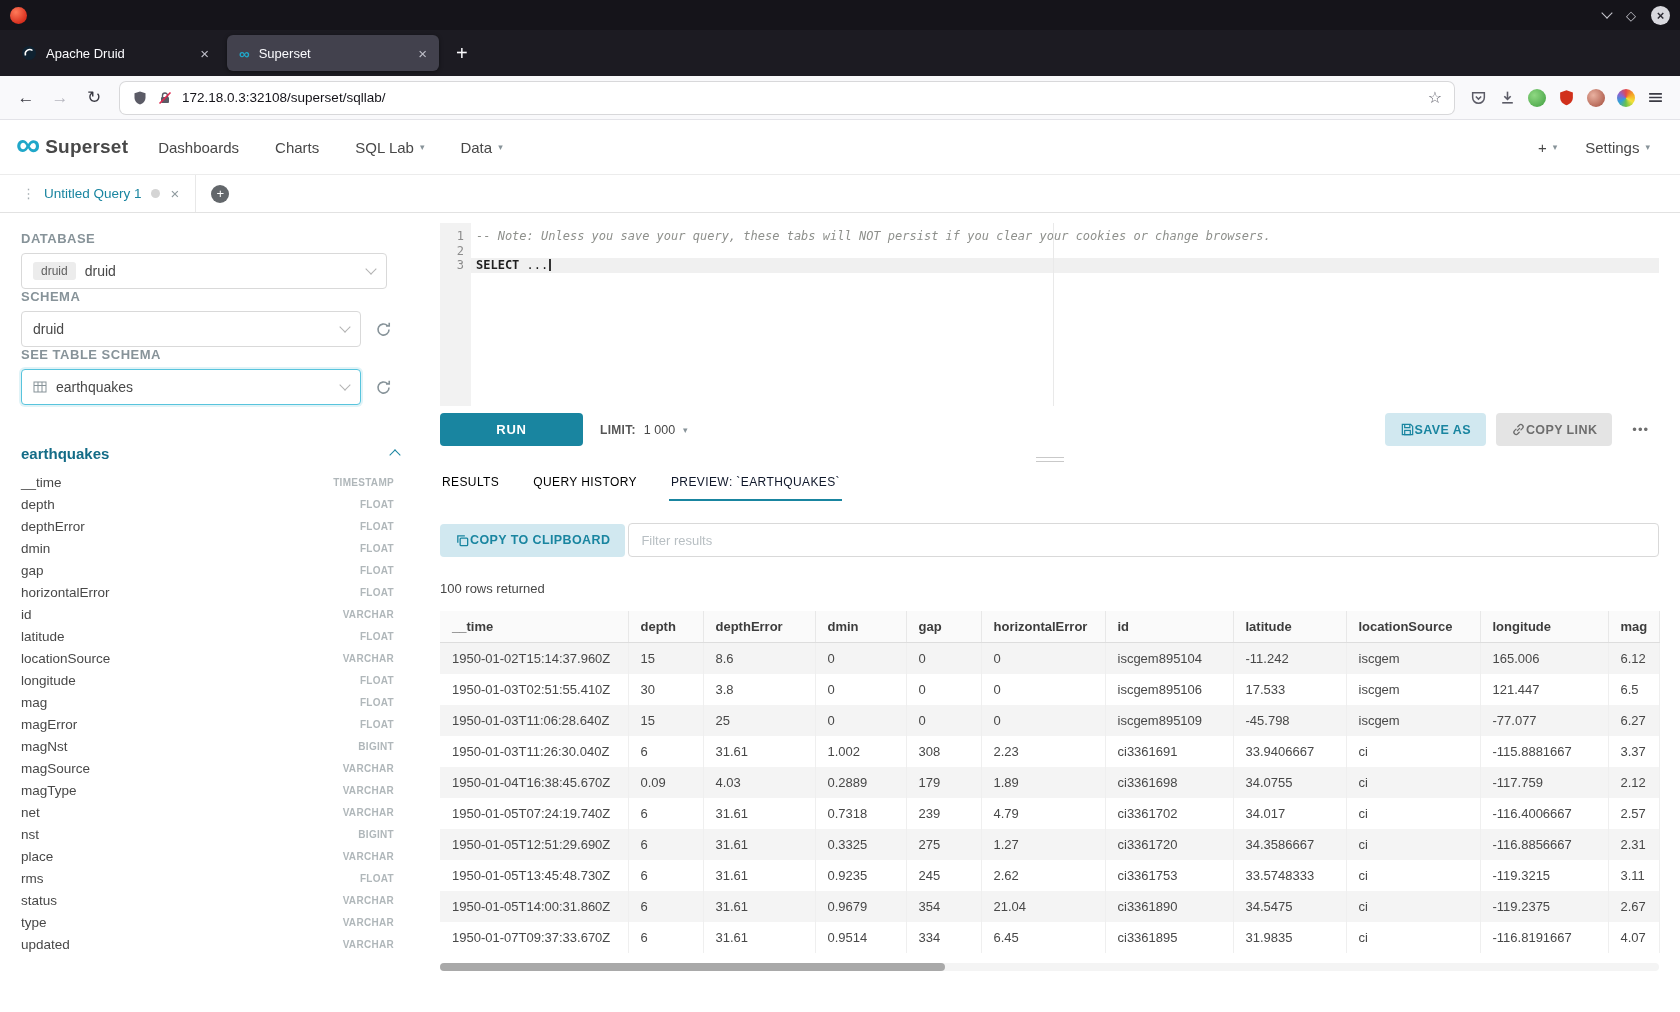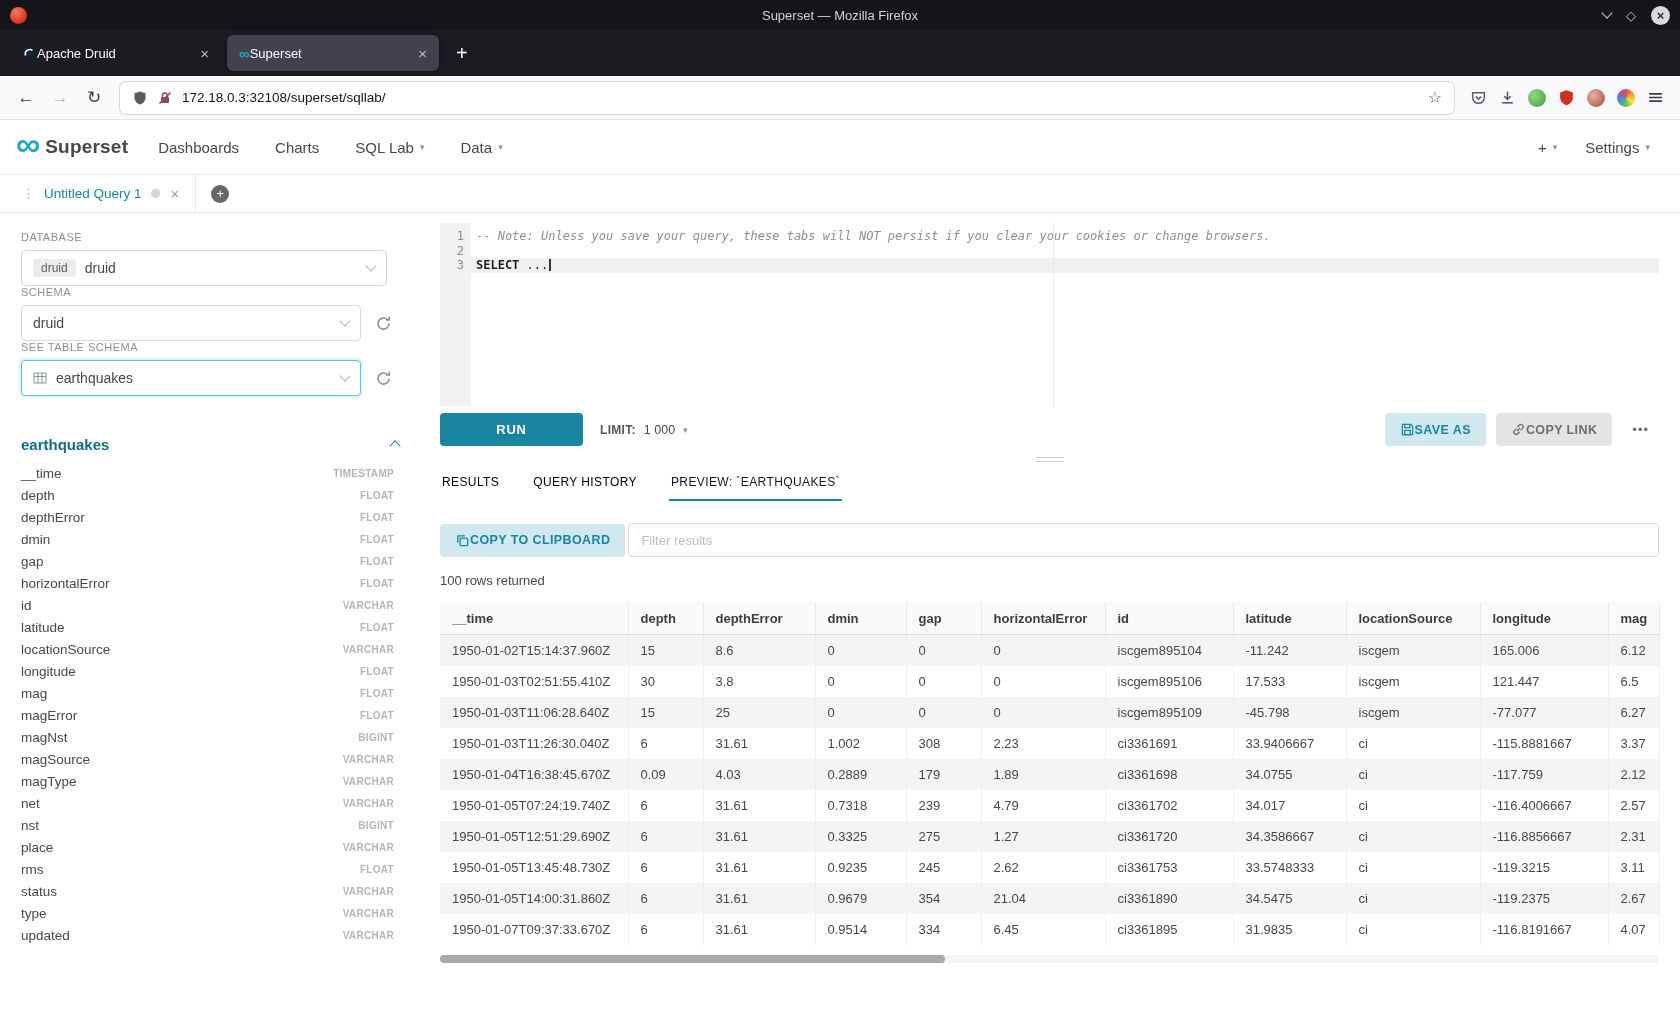--- a/index.html
+++ b/index.html
@@ -11,21 +11,21 @@
   .titlebar{flex:0 0 30px;background:#15141a;display:flex;align-items:center;padding:0 10px;position:relative}
   .titlebar-title{position:absolute;left:0;right:0;text-align:center;color:#d2d2d8;font-size:13px}
   .app-badge{width:17px;height:17px;border-radius:50%;background:radial-gradient(circle at 35% 30%,#ff7a59,#d72f1e 72%);z-index:1}
   .win-controls{margin-left:auto;display:flex;gap:15px;align-items:center;color:#c9c9d1;z-index:1}
   .winbtn{font-size:13px;line-height:1;display:flex;align-items:center;justify-content:center;cursor:default}
   .win-chev{width:8px;height:8px;border-right:1.6px solid #c9c9d1;border-bottom:1.6px solid #c9c9d1;transform:rotate(45deg);margin-top:-4px}
   .close-circle{width:19px;height:19px;border-radius:50%;background:#d8d8de;color:#2b2a33;font-size:13px;font-weight:bold}
 
   
   .tabstrip{flex:0 0 46px;background:#1c1b22;display:flex;align-items:center;padding:0 6px}
-  .btab{height:36px;display:flex;align-items:center;padding:0 12px;font-size:13px;color:#fbfbfe;border-radius:6px;margin:0 3px;width:212px}
+  .btab{height:36px;display:flex;align-items:center;gap:9px;padding:0 12px;font-size:13px;color:#fbfbfe;border-radius:6px;margin:0 3px;width:212px}
   .btab.active{background:#42414d;box-shadow:0 1px 4px rgba(0,0,0,.45)}
   .tab-close{margin-left:auto;color:#bfbfc9;font-size:15px}
   .newtab-btn{color:#fbfbfe;font-size:20px;padding:0 14px}
   .ss-favicon{color:#20a7c9;font-size:15px;font-weight:bold;line-height:1}
 
   
   .urlbar{flex:0 0 44px;background:#f9f9fb;display:flex;align-items:center;padding:0 10px;gap:2px;border-bottom:1px solid #e3e3e8}
   .nav-ico{font-size:17px;color:#3a3a43;width:32px;text-align:center}
   .nav-ico.disabled{color:#b6b6bf}
   .url-field{flex:1;height:32px;background:#fff;border-radius:6px;box-shadow:0 0 0 1px rgba(0,0,0,.13);display:flex;align-items:center;padding:0 12px;gap:9px;margin:0 8px}
@@ -53,21 +53,21 @@
   .qtab-dots{color:#a5aeb2;font-size:13px}
   .qtab-label{color:#1985a0;font-size:13.5px}
   .qtab-dot{width:9px;height:9px;border-radius:50%;background:#d4d4d4}
   .qtab-close{color:#8f9a9f;font-size:15px;margin-left:2px}
   .addquery{display:flex;align-items:center;padding:0 15px}
   .addquery-btn{width:18px;height:18px;border-radius:50%;background:#63676b;color:#fff;font-size:13px;display:flex;align-items:center;justify-content:center;line-height:1}
 
   
   .workspace{flex:1;display:flex;min-height:0}
   .sidebar{width:430px;flex:0 0 auto;padding:18px 20px 0 21px}
-  .field-label{font-size:11px;color:#879399;letter-spacing:.5px;margin-bottom:7px;font-weight:normal}
+  .field-label{font-size:13px;color:#879399;letter-spacing:.5px;margin-bottom:7px;font-weight:bold}
   .field-label + .select-row{margin-bottom:0}
   .select-row{display:flex;align-items:center;margin-bottom:16px}
   .select{height:36px;border:1px solid #d9d9d9;border-radius:4px;background:#fff;display:flex;align-items:center;padding:0 11px;flex:0 0 340px;width:340px}
   .select.wide{flex-basis:366px;width:366px}
   .select.focused{border-color:#58c4dd;box-shadow:0 0 0 2px rgba(32,167,201,.14)}
   .select-value{font-size:14px;color:#484848}
   .db-badge{background:#ececec;color:#5f5f5f;font-size:12px;padding:2px 8px;border-radius:3px;margin-right:9px}
   .chev{width:8px;height:8px;border-right:1.5px solid #b3b3b3;border-bottom:1.5px solid #b3b3b3;transform:rotate(45deg);margin-left:auto;margin-top:-4px}
   .refresh-btn{margin-left:14px;display:flex;align-items:center}
   .tbl-ico{margin-right:9px;display:flex}
@@ -108,38 +108,37 @@
   .divider{height:12px;display:flex;align-items:center;justify-content:center}
   .grip{width:28px;height:5px;border-top:1.5px solid #c9c9c9;border-bottom:1.5px solid #c9c9c9}
 
   
   .rtabs{height:36px;display:flex;align-items:stretch;gap:30px}
   .rtab{display:flex;align-items:center;font-size:12px;letter-spacing:.4px;color:#000000;border-bottom:2px solid transparent;padding:0 2px;cursor:pointer}
   .rtab.active{color:#0f172a;border-bottom-color:#1985a0}
   .rcontrols{margin-top:22px;display:flex;align-items:center}
   .filter-input{flex:1;margin-left:3px;height:34px;border:1px solid #d9d9d9;border-radius:4px;padding:0 12px;font-size:13px;color:#484848;font-family:inherit;outline:none}
   .filter-input::placeholder{color:#b8bfc3}
-  .rowcount{margin-top:16px;font-size:13px;color:#484848;height:18px}
+  .rowcount{margin-top:24px;font-size:13px;color:#484848;height:18px}
 
   .rtable{margin-top:12px;width:100%;border-collapse:collapse;table-layout:fixed;font-size:13px}
   .rtable th{background:#fafafa;text-align:left;font-weight:bold;color:#3d3d3d;padding:8px 12px;border-right:1px solid #e8e8e8;border-bottom:1px solid #ddd;white-space:nowrap;overflow:hidden}
   .rtable td{padding:8px 12px;color:#484848;border-right:1px solid #efefef;white-space:nowrap;overflow:hidden}
   .rtable tbody tr:nth-child(odd){background:#f4f4f4}
 
   .hscroll{margin-top:10px;height:8px;background:#f4f4f4;border-radius:4px;position:relative}
   .hthumb{position:absolute;left:0;top:0;height:8px;width:505px;background:#a9a9a9;border-radius:4px}
 </style>
 </head>
 <body>
 
 <div id="app">
 
   <div class="titlebar">
     <span class="app-badge"></span>
-    <span class="titlebar-title">Superset — Mozilla Firefox</span>
     <span class="win-controls">
       <span class="winbtn">
           <span class="win-chev"></span>
         </span>
       <span class="winbtn">◇</span>
       <span class="winbtn close-circle">×</span>
     </span>
   </div>
 
   <div class="tabstrip">

